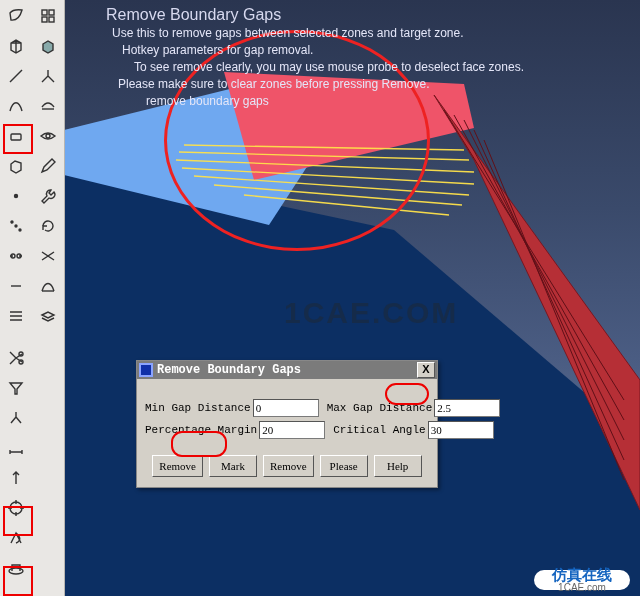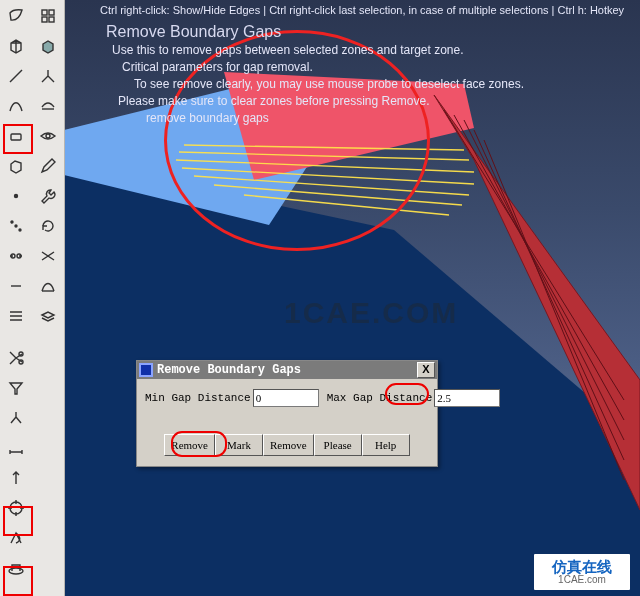--- a/index.html
+++ b/index.html
@@ -14,33 +14,33 @@
 
   
   .instr{position:absolute;left:100px;top:2px;right:4px;font-size:12px;line-height:17px;color:#e4e6f8}
   .instr .title{font-size:16px;font-weight:500;color:#d7d9ef;margin:4px 0 2px 6px}
   .instr div{white-space:nowrap}
 
   
   .geom{position:absolute;left:64px;right:0;top:0;bottom:0;overflow:hidden}
   .geom svg{width:100%;height:100%}
   .watermark{position:absolute;left:220px;top:296px;font:700 30px Arial;color:rgba(30,40,55,.55);letter-spacing:2px;pointer-events:none}
-  .wm2{position:absolute;right:10px;bottom:6px;width:96px;height:36px;background:#fff;border-radius:1px;display:flex;align-items:center;justify-content:center;font:700 15px "Microsoft YaHei",Arial;color:#1565c0}
+  .wm2{position:absolute;right:10px;bottom:6px;width:96px;height:20px;background:#fff;border-radius:14px;display:flex;align-items:center;justify-content:center;font:700 15px "Microsoft YaHei",Arial;color:#1565c0}
   .ring{position:absolute;border:3px solid #ee2222;border-radius:50%;pointer-events:none}
 
   
   .dialog{position:absolute;left:136px;top:360px;width:300px;background:#d4d0c8;border:1px solid #888;box-shadow:2px 2px 4px rgba(0,0,0,.4);font-family:Tahoma,Arial,sans-serif;color:#000}
   .dlg-tb{height:18px;background:#7b7b7b;color:#fff;display:flex;align-items:center;padding:0 2px;font:bold 12px "Courier New",monospace}
   .dlg-tb .ico{width:14px;height:14px;background:#1030a8;margin-right:4px;box-shadow:inset 0 0 0 2px #8aa3ff}
   .dlg-close{margin-left:auto;width:16px;height:14px;background:#d4d0c8;border:1px solid #fff;border-right-color:#555;border-bottom-color:#555;font:bold 11px Arial;line-height:12px;text-align:center;color:#000}
-  .dlg-body{padding:6px 8px 10px 8px;font:11px "Courier New",monospace}
+  .dlg-body{padding:16px 8px 10px 8px;font:11px "Courier New",monospace}
   .row{display:flex;align-items:center;margin:4px 0}
   .row label{white-space:nowrap;margin-right:2px}
   .row input{width:60px;height:16px;border:1px solid #7a7a7a;border-top-color:#555;border-left-color:#555;background:#fff;font:11px Tahoma;color:#000;padding:0 2px}
-  .btnrow{display:flex;justify-content:center;margin-top:27px}
+  .btnrow{display:flex;justify-content:center;gap:6px;margin-top:16px}
   .btn{height:22px;min-width:48px;padding:0 6px;border:1px solid #fff;border-right-color:#555;border-bottom-color:#555;background:#d4d0c8;font:11px Tahoma;color:#000}
   .hl{position:absolute;border:2px solid #e00;border-radius:11px;pointer-events:none}
 </style>
 </head>
 <body>
 <div id="root">
 
 <div class="geom">
   <svg viewBox="0 0 576 596" preserveAspectRatio="none">
 
@@ -75,24 +75,23 @@
   <div class="wm2">
     <div style="text-align:center;line-height:1">
       <div style="color:#1565c0">仿真在线</div>
       <div style="font:10px Arial;color:#666">1CAE.com</div>
     </div>
   </div>
   <div class="ring" style="left:100px;top:30px;width:260px;height:215px"></div>
 </div>
 
 <div class="instr">
-  <div style="font-size:11px">Ctrl right-click: Show/Hide Edges | Ctrl right-click last selection, in case of multiple selections | Ctrl h: Hotkey</div>
   <div class="title">Remove Boundary Gaps</div>
   <div style="margin-left:12px">Use this to remove gaps between selected zones and target zone.</div>
-  <div style="margin-left:22px">Critical parameters for gap removal.</div>
+  <div style="margin-left:22px">Hotkey parameters for gap removal.</div>
   <div style="margin-left:34px">To see remove clearly, you may use mouse probe to deselect face zones.</div>
   <div style="margin-left:18px">Please make sure to clear zones before pressing Remove.</div>
   <div style="margin-left:46px">remove boundary gaps</div>
 </div>
 
 <div class="toolbar">
   <div class="tb-btn">
         <svg>
           <path d="M3 6 Q6 2 15 3 Q12 14 4 13 Z"></path>
         </svg>
@@ -273,20 +272,26 @@
     <span>Remove Boundary Gaps</span>
     <span class="dlg-close">X</span>
   </div>
   <div class="dlg-body">
     <div class="row">
       <label>Min Gap Distance</label>
       <input value="0" style="">
       <label style="margin-left:8px">Max Gap Distance</label>
       <input value="2.5" style="">
     </div>
+    <div class="row">
+      <label>Percentage Margin</label>
+      <input value="20" style="">
+      <label style="margin-left:8px">Critical Angle</label>
+      <input value="30" style="">
+    </div>
     <div class="btnrow">
       <button class="btn">Remove</button>
       <button class="btn">Mark</button>
       <button class="btn">Remove</button>
       <button class="btn">Please</button>
       <button class="btn">Help</button>
     </div>
   </div>
 
   <div class="hl" style="left:248px;top:22px;width:40px;height:18px"></div>

